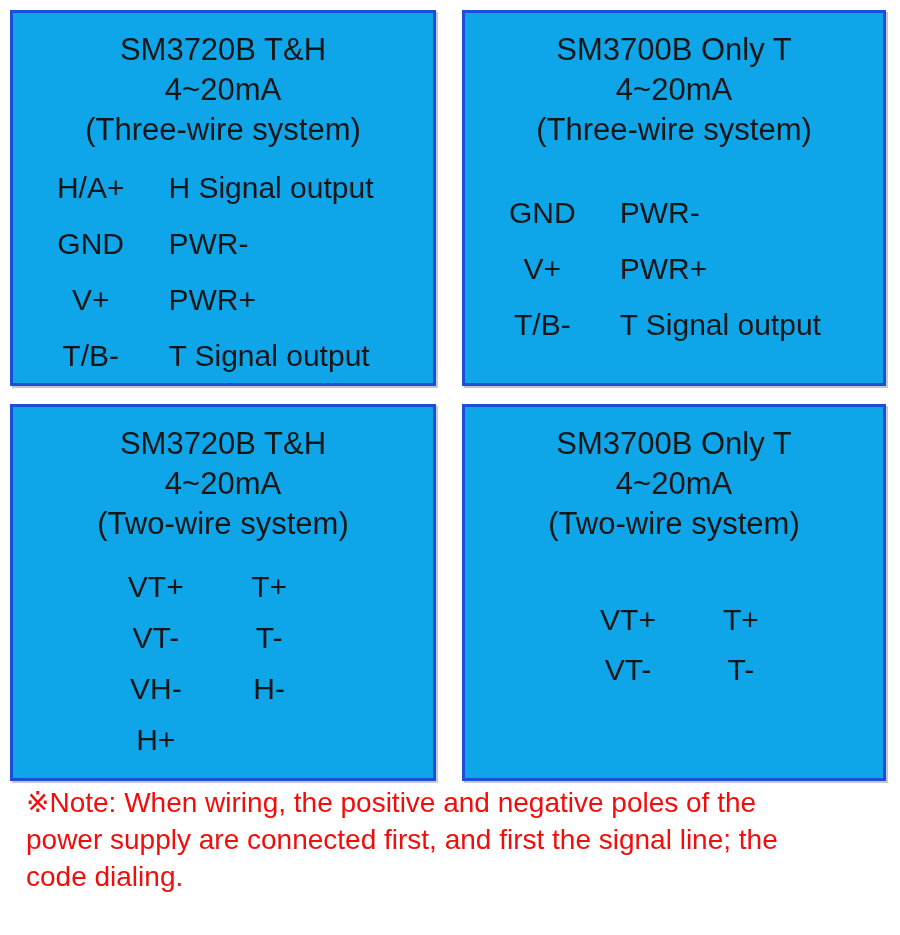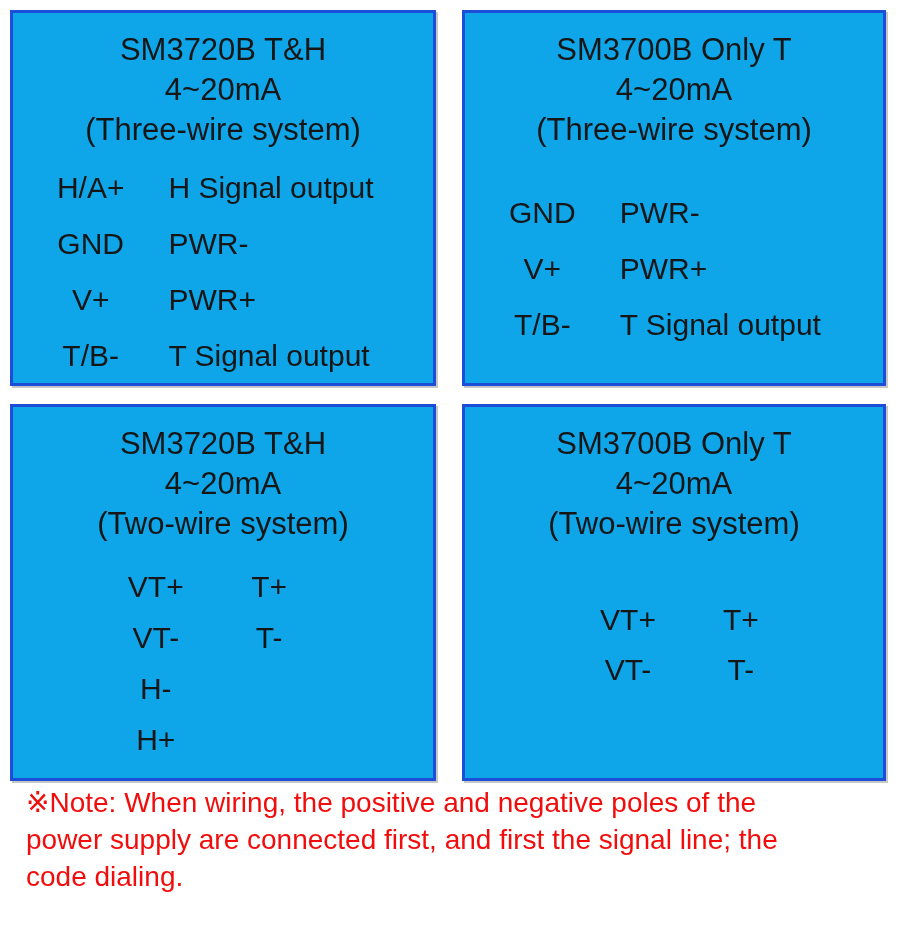--- a/index.html
+++ b/index.html
@@ -135,20 +135,21 @@
     <div class="rows">
       <div class="row">
         <span class="pin">VT+</span>
         <span class="pin">T+</span>
       </div>
       <div class="row">
         <span class="pin">VT-</span>
         <span class="pin">T-</span>
       </div>
       <div class="row">
+        <span class="pin">VH-</span>
         <span class="pin">H-</span>
       </div>
       <div class="row">
         <span class="pin">H+</span>
       </div>
     </div>
   </section>
 
   <section class="panel two" id="panel-3">
     <header class="panel-header">

